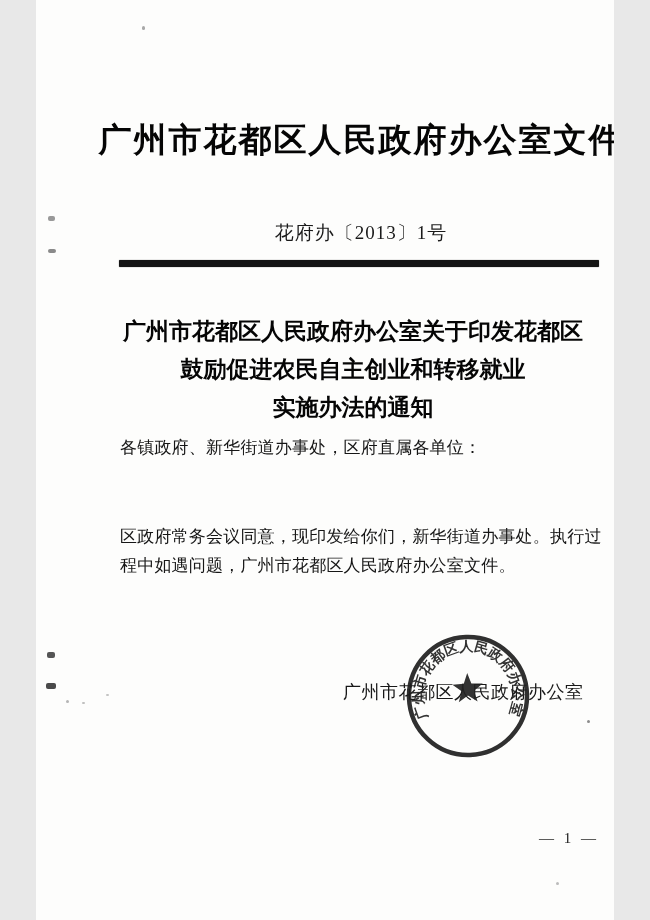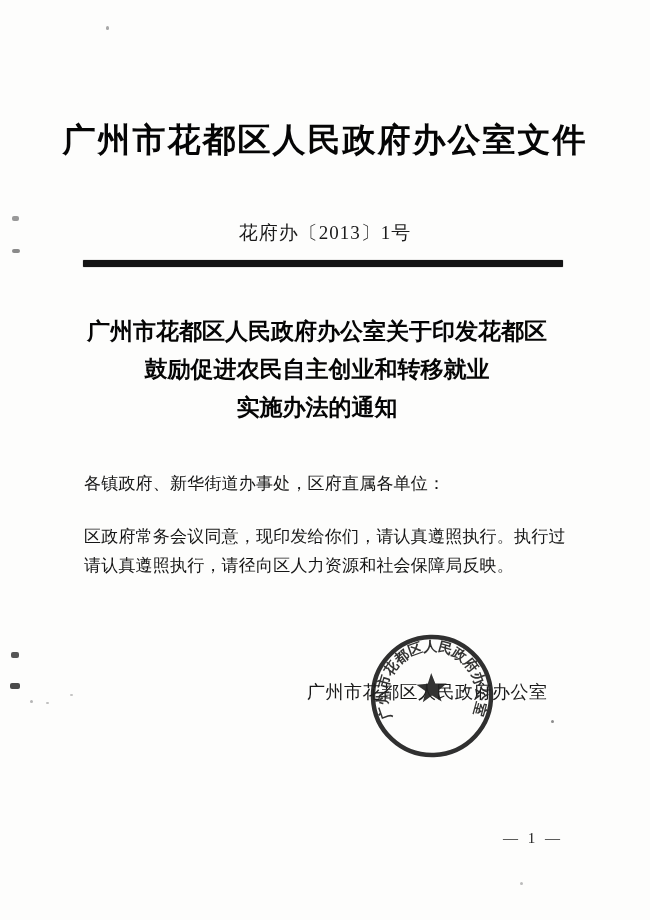--- a/index.html
+++ b/index.html
@@ -1,18 +1,18 @@
 <!DOCTYPE html>
 <html><head>
 <meta charset="utf-8">
 <style>
   html,body{margin:0;padding:0;background:#e8e8e8;}
   #page{
     position:relative;
-    width:650px;height:920px;
+    width:578px;height:920px;
     margin:0 auto;
     background:#fdfdfc;
     overflow:hidden;
     font-family:"Liberation Serif","DejaVu Serif",serif;
     color:#111;
   }
   
   .header-title{
     position:absolute;top:118px;left:0;width:650px;
     text-align:center;
@@ -38,21 +38,21 @@
     font-size:23px;font-weight:bold;line-height:38px;
     color:#050505;
     white-space:nowrap;
   }
   
   .body-line{
     position:absolute;left:84px;
     font-size:17px;letter-spacing:0.2px;color:#161616;
     white-space:nowrap;
   }
-  .bl-1{top:472px;}
+  .bl-1{top:436px;}
   .bl-2{top:490px;left:112px;}
   .bl-3{top:525px;}
   .bl-4{top:554px;}
   
   .signature{
     position:absolute;left:307px;top:680px;
     font-size:18px;letter-spacing:0.5px;color:#181818;
     white-space:nowrap;
   }
   .date-line{
@@ -106,22 +106,22 @@
 
   <div class="rule"></div>
 
   <div class="doc-title">
     <div>广州市花都区人民政府办公室关于印发花都区</div>
     <div>鼓励促进农民自主创业和转移就业</div>
     <div>实施办法的通知</div>
   </div>
 
   <div class="body-line bl-1">各镇政府、新华街道办事处，区府直属各单位：</div>
-  <div class="body-line bl-3">区政府常务会议同意，现印发给你们，请认真遵照执行。执行过</div>
-  <div class="body-line bl-4">请认真遵照执行，请径向区人力资源和社会保障局反映。</div>
+  <div class="body-line bl-3">区政府常务会议同意，现印发给你们，新华街道办事处。执行过</div>
+  <div class="body-line bl-4">程中如遇问题，广州市花都区人民政府办公室文件。</div>
 
   <div class="signature">广州市花都区人民政府办公室</div>
 
   <svg class="seal" viewBox="0 0 130 130" xmlns="http://www.w3.org/2000/svg">
     <defs>
       <path id="sealArc" d="M 26 87.5 A 45 45 0 1 1 104 87.5" fill="none"></path>
     </defs>
     <circle cx="65" cy="65" r="59" fill="none" stroke="#1f1f1f" stroke-width="4.5"></circle>
     <text font-size="14" font-weight="bold" fill="#222" font-family="Liberation Serif, DejaVu Serif, serif">
       <textPath href="#sealArc" startOffset="50%" text-anchor="middle">广州市花都区人民政府办公室</textPath>

